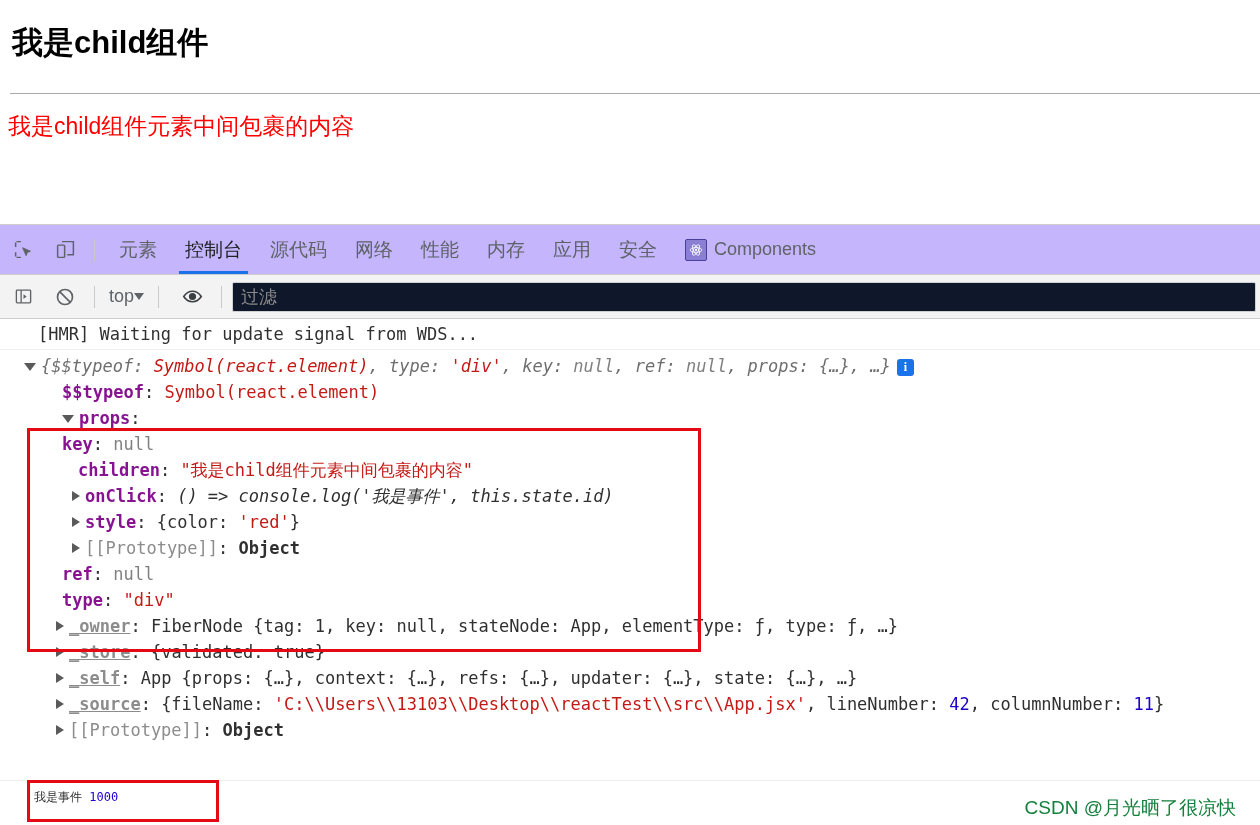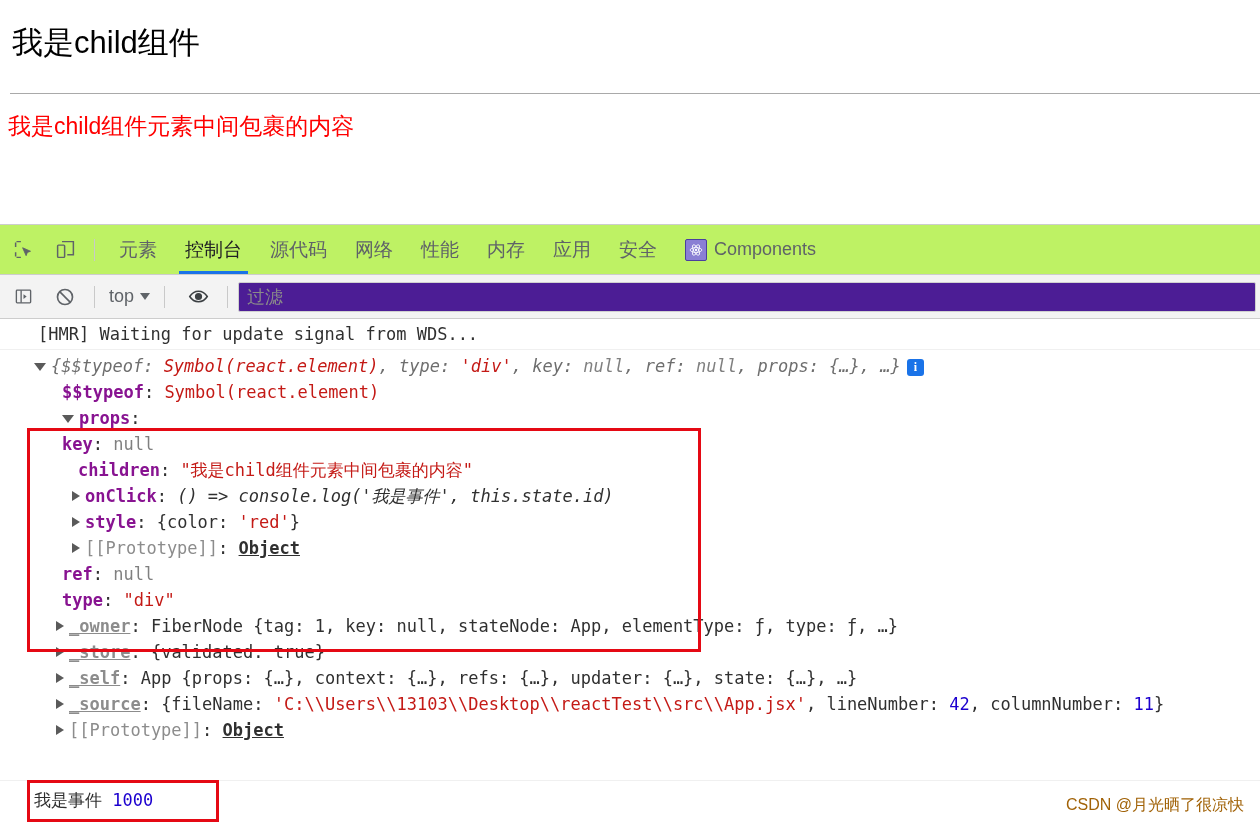--- a/index.html
+++ b/index.html
@@ -11,42 +11,42 @@
   }
   #root { position: relative; width: 1260px; height: 825px; }
 
   
   .page-area {
     position: absolute; left: 0; top: 0; width: 1260px; height: 224px;
     background: #ffffff;
   }
   .page-title {
     position: absolute; left: 12px; top: 22px;
-    font-size: 31px; font-weight: normal; color: #000000;
+    font-size: 31px; font-weight: bold; color: #000000;
     letter-spacing: 0px; white-space: nowrap;
   }
   .page-hr {
     position: absolute; left: 10px; top: 93px; width: 1250px; height: 0;
     border-top: 1px solid #a9a9a9;
   }
   .page-red-text {
     position: absolute; left: 8px; top: 111px;
     font-size: 23px; color: #ff0000; white-space: nowrap;
   }
 
   
   .devtools {
     position: absolute; left: 0; top: 224px; width: 1260px; height: 601px;
     background: #ffffff;
     border-top: 1px solid #cdcdcd;
   }
 
   .dt-tabbar {
     position: relative; height: 49px; width: 1260px;
-    background: #bef264;
+    background: #c4b5fd;
     border-bottom: 1px solid #cdcdcd;
     display: flex; align-items: center;
     overflow: hidden;
   }
   .dt-iconbtn {
     width: 38px; height: 38px; margin-left: 4px;
     display: flex; align-items: center; justify-content: center;
     color: #5f6368;
   }
   .dt-sep {
@@ -73,70 +73,70 @@
     flex: 0 0 auto;
   }
 
   .dt-filterbar {
     position: relative; height: 43px; width: 1260px;
     background: #f3f3f3;
     border-bottom: 1px solid #cdcdcd;
     display: flex; align-items: center;
   }
   .ctx-select {
-    font-size: 18px; color: #5f6368; display: flex; align-items: center; gap: 6px;
+    font-size: 18px; color: #5f6368; display: flex; align-items: center; 
     padding: 0 4px; white-space: nowrap;
   }
   .caret-down {
     width: 0; height: 0; border-left: 5px solid transparent;
     border-right: 5px solid transparent; border-top: 7px solid #5f6368;
   }
   .filter-input {
     flex: 1 1 auto; height: 28px; margin-right: 4px;
-    background: #4c1d95; border: 1px solid #d0d0d0; border-radius: 2px;
+    background: #0f172a; border: 1px solid #d0d0d0; border-radius: 2px;
     display: flex; align-items: center; padding: 0 8px;
     font-size: 18px; color: #8a8a8a;
   }
 
   
   .console {
     position: relative; width: 1260px; height: 508px;
     background: #ffffff;
     font-family: "DejaVu Sans Mono", "Liberation Mono", monospace;
     font-size: 17px; line-height: 26px;
     color: #303030;
   }
   .log-row {
     position: relative;
     padding: 2px 0 2px 38px;
     border-bottom: 1px solid #f0f0f0;
     white-space: nowrap;
   }
-  .obj-line { padding-left: 34px; white-space: nowrap; }
+  .obj-line { padding-left: 24px; white-space: nowrap; }
 
   .tri {
     display: inline-block; width: 0; height: 0;
     border-top: 5px solid transparent; border-bottom: 5px solid transparent;
     border-left: 8px solid #5a5a5a; vertical-align: middle;
     margin-right: 5px; margin-bottom: 2px;
   }
   .tri.open {
     border-left: 6px solid transparent; border-right: 6px solid transparent;
     border-top: 8px solid #5a5a5a; border-bottom: none; margin-bottom: 1px;
   }
 
   .k-prop   { color: #881391; font-weight: bold; }
   .k-gray   { color: #8c8c8c; }
   .k-under  { color: #8c8c8c; text-decoration: underline; font-weight: bold; }
   .v-str    { color: #c41a16; }
   .v-num    { color: #1c00cf; }
   .v-null   { color: #808080; }
   .v-sym    { color: #c41a16; }
   .v-plain  { color: #303030; }
-  .v-bold   { color: #303030; font-weight: bold; text-decoration: underline; }
+  .v-bold   { color: #303030; font-weight: bold; }
   .ital     { font-style: italic; }
   .dim      { color: #6e6e6e; }
 
   .info-badge {
     display: inline-block; width: 17px; height: 17px; border-radius: 3px;
     background: #1a73e8; color: #ffffff; font-size: 12px; font-weight: bold;
     text-align: center; line-height: 17px; vertical-align: middle;
     font-family: "Liberation Serif", serif; margin-left: 6px;
   }
 
@@ -147,25 +147,25 @@
   .red-box {
     position: absolute; border: 3px solid #e50914;
     pointer-events: none; z-index: 5;
   }
   #red-box-props { left: 27px; top: 428px; width: 668px; height: 218px; }
   #red-box-event { left: 27px; top: 780px; width: 186px; height: 36px; }
 
   .event-row {
     position: absolute; left: 34px; top: 789px;
     font-family: "DejaVu Sans Mono", "Liberation Mono", monospace;
-    font-size: 17px; white-space: nowrap; z-index: 6;
+    font-size: 12px; white-space: nowrap; z-index: 6;
   }
   .watermark {
-    position: absolute; right: 16px; top: 795px;
-    font-size: 16px; color: #a16207; white-space: nowrap;
+    position: absolute; right: 24px; top: 795px;
+    font-size: 19px; color: #15803d; white-space: nowrap;
   }
   .bottom-sep {
     position: absolute; left: 0; top: 780px; width: 1260px; height: 0;
     border-top: 1px solid #f0f0f0;
   }
 </style>
 </head>
 <body>
 
 <div id="root">

